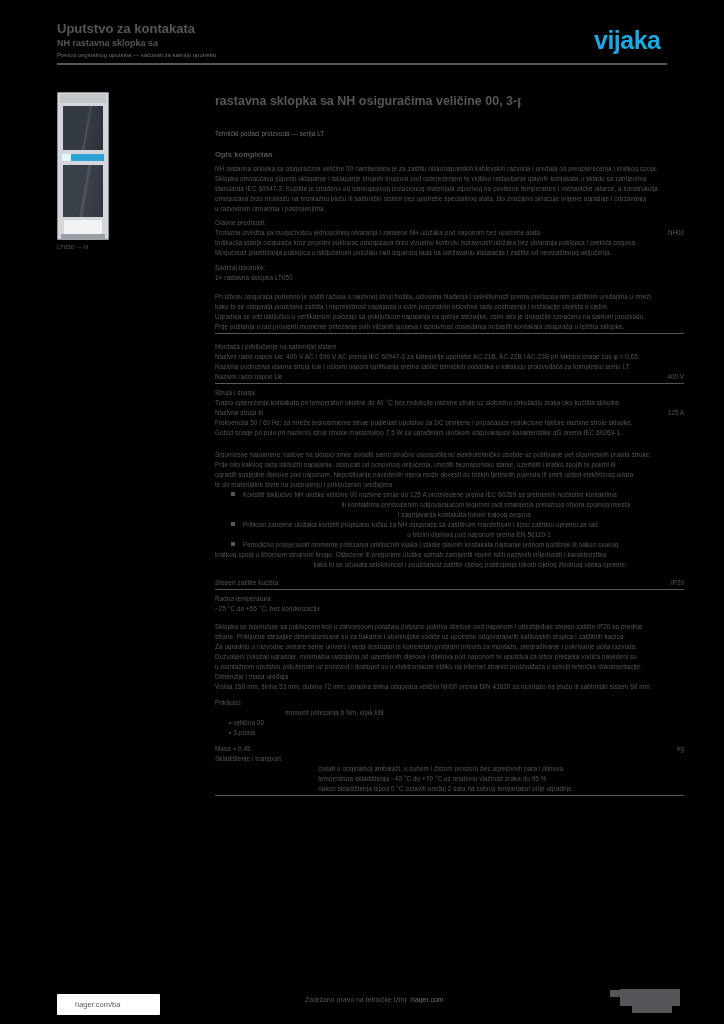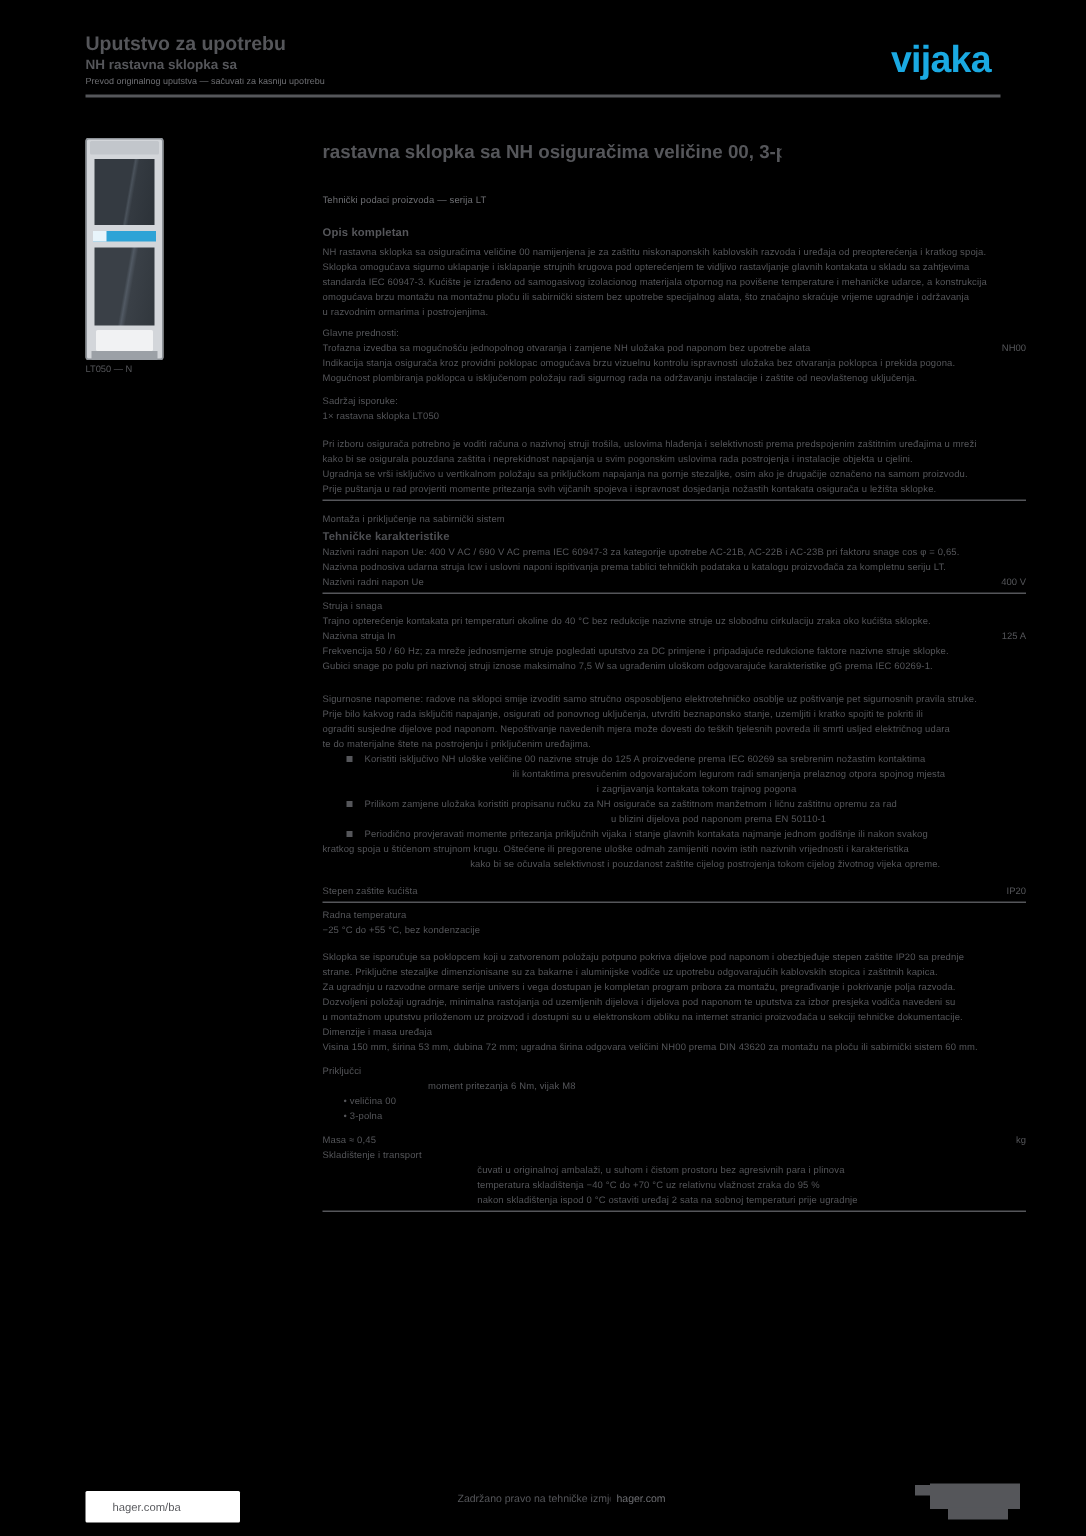--- a/index.html
+++ b/index.html
@@ -59,21 +59,21 @@
   #foot-note .n1{color:#55565a;max-width:102px;overflow:hidden;white-space:nowrap;}
   #foot-note .n2{color:#6e6f73;margin-left:4px;max-width:42px;overflow:hidden;white-space:nowrap;}
   #stamp{left:610px;top:988px;width:74px;height:26px;}
   #stamp .s1{position:absolute;left:0;top:2px;width:14px;height:7px;background:#55565a;}
   #stamp .s2{position:absolute;left:10px;top:1px;width:60px;height:17px;background:#55565a;}
   #stamp .s3{position:absolute;left:22px;top:17px;width:40px;height:8px;background:#55565a;}
 </style>
 </head>
 <body>
 
-<div class="abs clip" id="hdr-l1">Uputstvo za upotrebu</div>
+<div class="abs clip" id="hdr-l1">Uputstvo za kontakata</div>
 <div class="abs clip" id="hdr-l2">NH rastavna sklopka sa osiguračima</div>
 <div class="abs clip" id="hdr-l3">Prevod originalnog uputstva — sačuvati za kasniju upotrebu</div>
 <div class="abs" id="hdr-rule"></div>
 <div class="abs clip" id="hager-logo">vijaka</div>
 
 <div class="abs" id="photo">
   <div class="cap"></div>
   <div class="win1"></div>
   <div class="strip">
       <div class="chip"></div>
@@ -141,23 +141,20 @@
     <div class="row line">
       <span class="txt" style="width: 100%;">Ugradnja se vrši isključivo u vertikalnom položaju sa priključkom napajanja na gornje stezaljke, osim ako je drugačije označeno na samom proizvodu.</span>
     </div>
     <div class="row line">
       <span class="txt" style="width: 96%;">Prije puštanja u rad provjeriti momente pritezanja svih vijčanih spojeva i ispravnost dosjedanja nožastih kontakata osigurača u ležišta sklopke.</span>
     </div>
     <div class="sep"></div>
     <div style="height: 4px;"></div>
     <div class="row line">
       <span class="txt" style="width: 28%;">Montaža i priključenje na sabirnički sistem</span>
-    </div>
-    <div class="row h2">
-      <span class="txt" style="width: 22%;">Tehničke karakteristike</span>
     </div>
     <div class="row line">
       <span class="txt" style="width: 100%;">Nazivni radni napon Ue: 400 V AC / 690 V AC prema IEC 60947-3 za kategorije upotrebe AC-21B, AC-22B i AC-23B pri faktoru snage cos φ = 0,65.</span>
     </div>
     <div class="row line">
       <span class="txt" style="width: 100%;">Nazivna podnosiva udarna struja Icw i uslovni naponi ispitivanja prema tablici tehničkih podataka u katalogu proizvođača za kompletnu seriju LT.</span>
     </div>
     <div class="row kv">
       <span class="txt" style="width: 34%;">Nazivni radni napon Ue</span>
       <span class="val">400 V</span>

